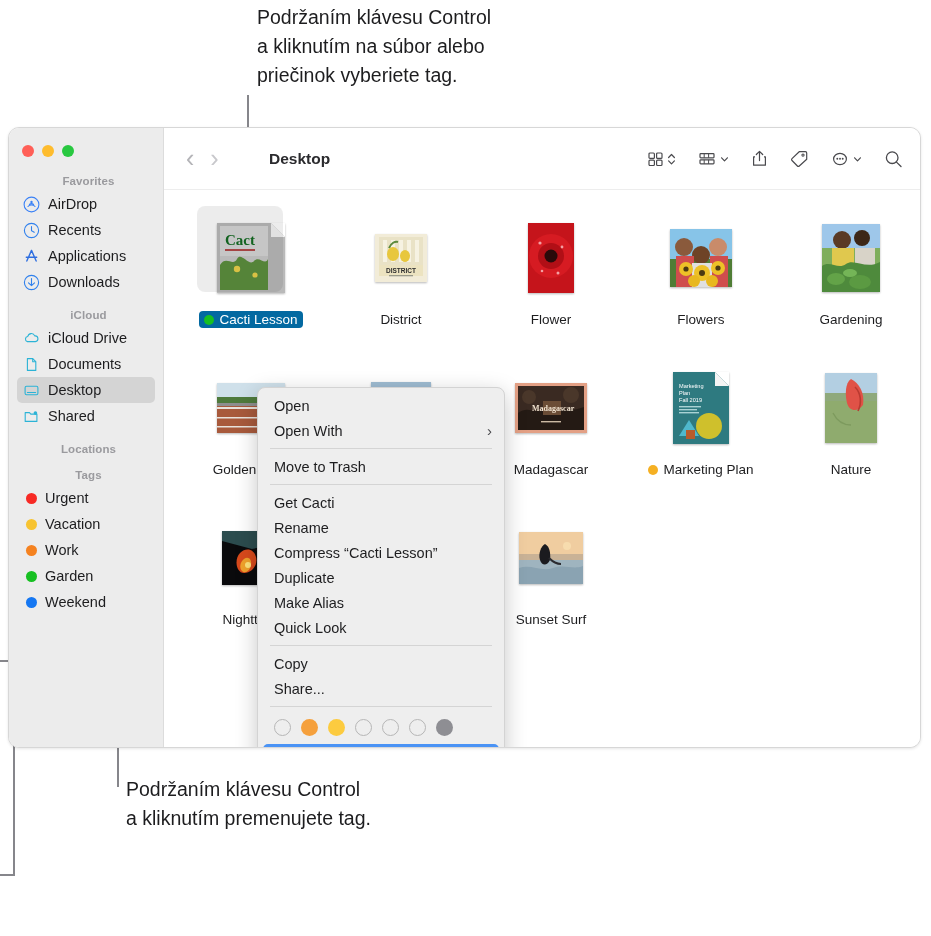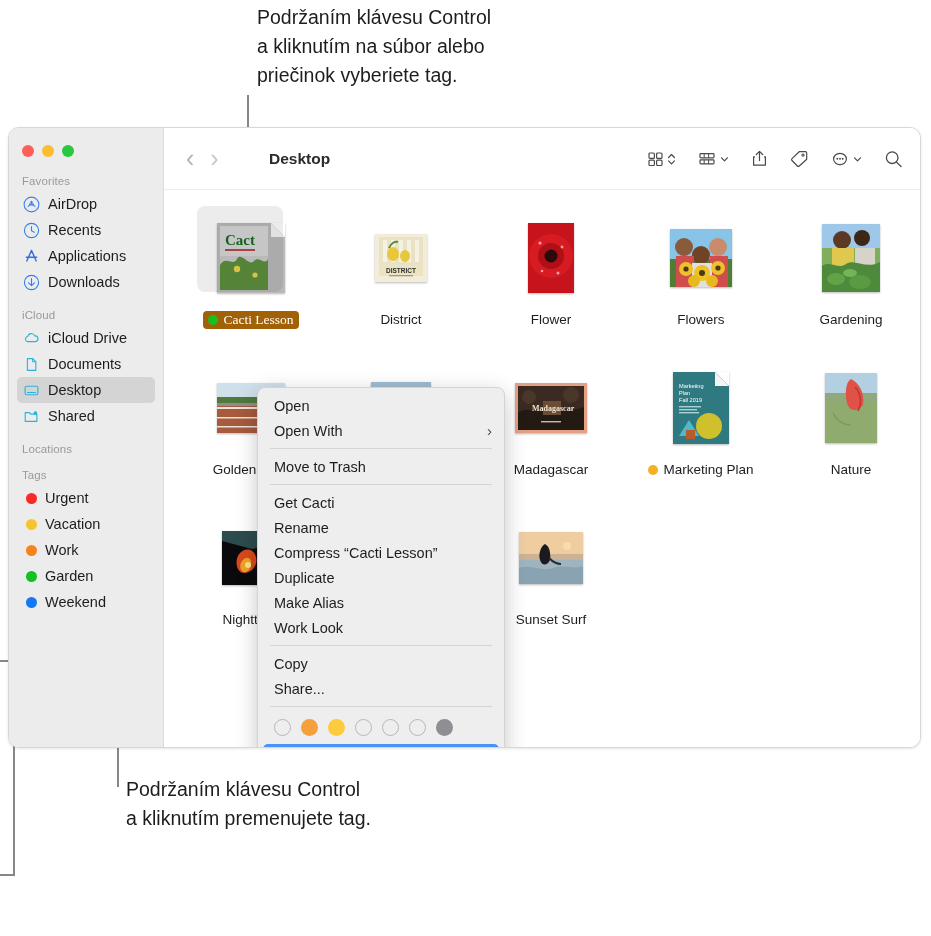--- a/index.html
+++ b/index.html
@@ -42,22 +42,22 @@
     position: absolute; left: 0; top: 0;
     width: 155px; height: 100%;
     background: #ececec;
     border-right: 1px solid #dcdcdc;
     padding-top: 11px;
   }
   .traffic { display: flex; gap: 8px; padding: 6px 0 0 13px; }
   .light { width: 12px; height: 12px; border-radius: 50%; }
 
   .grp-title {
-    font-size: 11.5px; font-weight: 400; color: #9a9a9e;
-    padding: 0 8px 4px 13px; letter-spacing: .1px;
+    font-size: 11.5px; font-weight: 700; color: #9a9a9e;
+    padding: 0 8px 4px 13px; letter-spacing: .1px; text-align: center;
   }
   .grp-spacer { height: 14px; }
 
   .side-item {
     display: flex; align-items: center; gap: 8px;
     height: 26px; margin: 0 8px; padding: 0 6px;
     border-radius: 5px;
     font-size: 14.5px; color: #1d1d1f;
   }
   .side-item.selected { background: #d4d4d4; }
@@ -99,21 +99,21 @@
     display: flex; flex-direction: column; align-items: center;
     justify-content: flex-start; padding-top: 6px;
   }
   .thumb-wrap { height: 92px; display: flex; align-items: center; justify-content: center; }
   .thumb { box-shadow: 0 1px 2px rgba(0,0,0,.28); background: #fff; }
   .flabel {
     margin-top: 7px; font-size: 13.5px; color: #1d1d1f;
     display: inline-flex; align-items: center; gap: 5px;
     padding: 1px 5px; border-radius: 4px; white-space: nowrap;
   }
-  .flabel.sel { background: #a16207; color: #fff; font-family: Liberation Serif, serif; }
+  .flabel.sel { background: #0369a1; color: #fff; }
   .lbl-dot { width: 10px; height: 10px; border-radius: 50%; flex: 0 0 10px; }
   .sel-bg {
     position: absolute; border-radius: 8px; background: rgba(0,0,0,.075);
   }
 
   
   #ctx-menu {
     position: absolute; left: 248px; top: 259px;
     width: 248px;
     background: #eeeeee;
@@ -596,21 +596,21 @@
       <div class="mi">
         <span>Compress “Cacti Lesson”</span>
       </div>
       <div class="mi">
         <span>Duplicate</span>
       </div>
       <div class="mi">
         <span>Make Alias</span>
       </div>
       <div class="mi">
-        <span>Work Look</span>
+        <span>Quick Look</span>
       </div>
       <div class="msep"></div>
       <div class="mi">
         <span>Copy</span>
       </div>
       <div class="mi">
         <span>Share...</span>
       </div>
       <div class="msep"></div>
       <div class="swatch-row">

